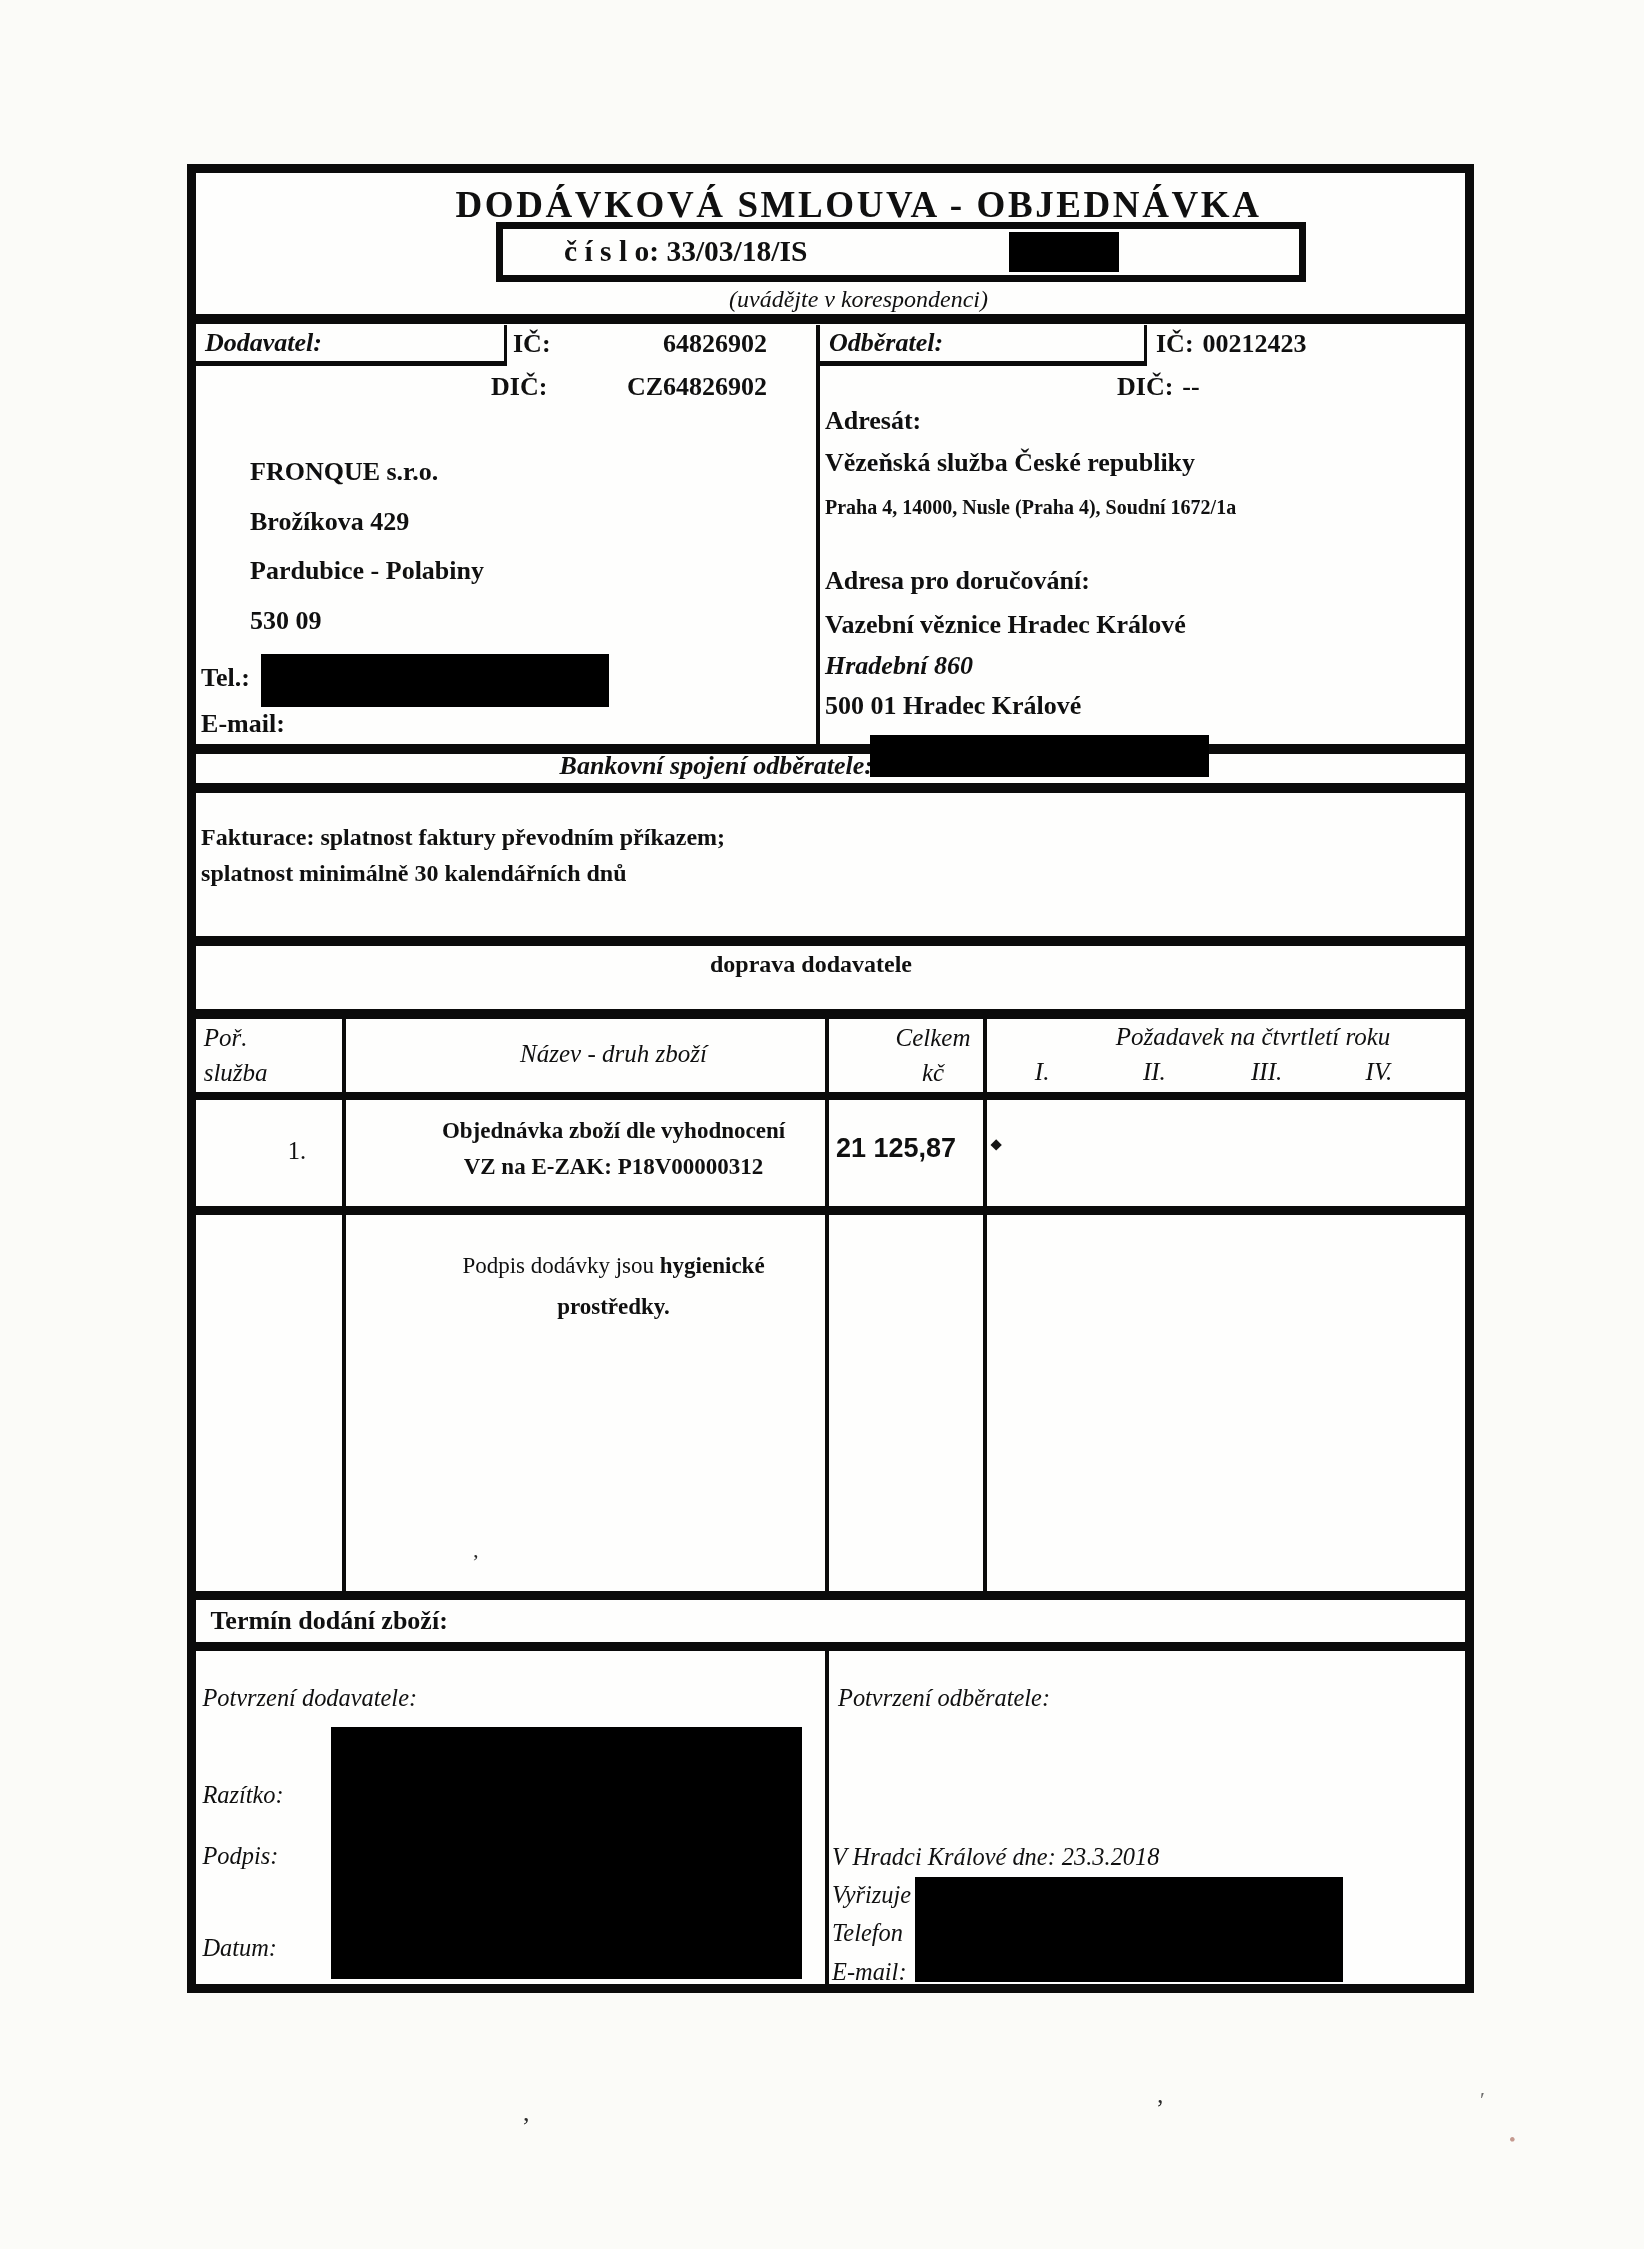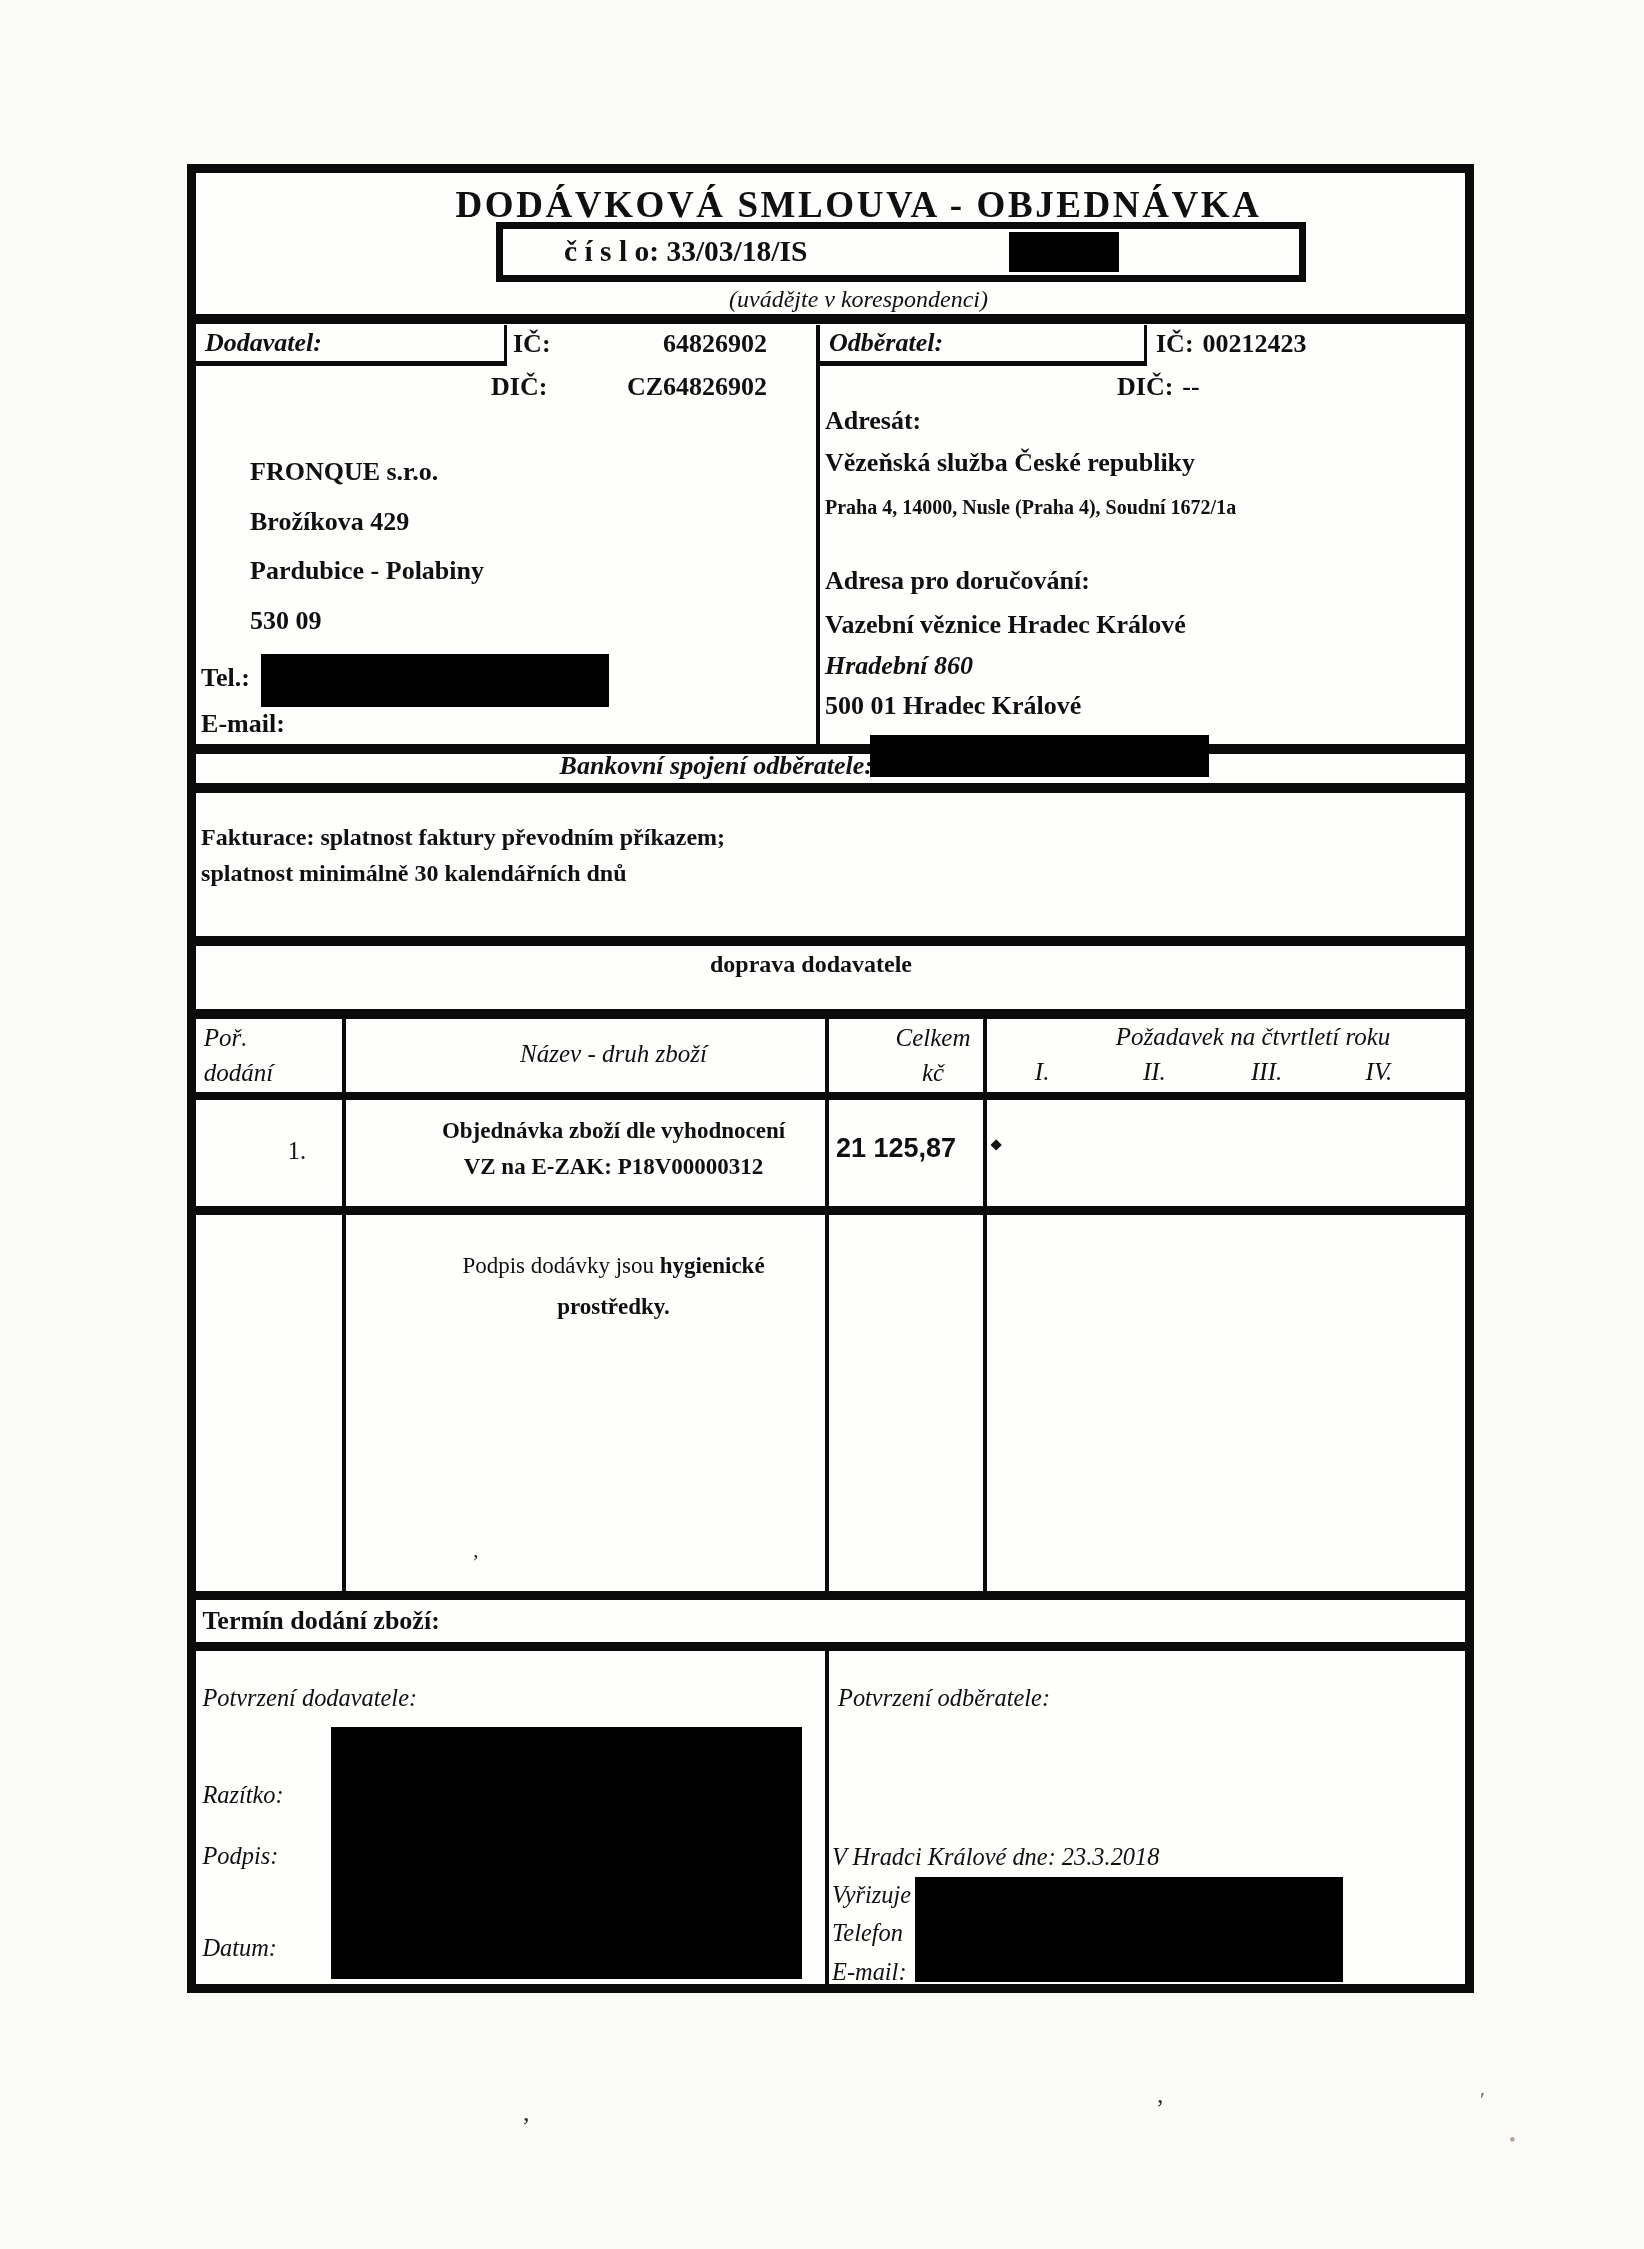--- a/index.html
+++ b/index.html
@@ -28,21 +28,21 @@
   .t-addr{font-weight:700;font-size:26px;line-height:29.5px;white-space:nowrap;}
   .t-sm{font-weight:700;font-size:20px;line-height:23px;white-space:nowrap;}
   .t-it{font-style:italic;font-size:24.4px;line-height:29.5px;white-space:nowrap;}
   .t-b38{font-weight:700;font-size:24px;line-height:28px;white-space:nowrap;}
   .t-hdr{font-style:italic;font-size:25px;line-height:28px;white-space:nowrap;}
   .t-row{font-weight:700;font-size:23px;line-height:28px;white-space:nowrap;}
   .t-ord{font-size:24.4px;line-height:28px;}
   .t-total{font-family:"Liberation Sans", sans-serif;font-weight:700;font-size:27px;line-height:31px;white-space:nowrap;}
   .t-mix{font-size:23px;line-height:27px;white-space:nowrap;}
   .t-mix b{font-weight:700;}
-  .t-term-l{font-weight:700;font-size:26px;line-height:33px;white-space:nowrap;}
+  .t-term-l{font-weight:700;font-size:26px;line-height:33px;white-space:nowrap;margin-left:8px;}
   .t-term-v{font-size:25px;line-height:33px;white-space:nowrap;}
   .flexsb{display:flex;justify-content:space-between;}
   .qrow{display:flex;}
   .qrow div{flex:1;text-align:center;}
   .diamond{position:absolute;width:8.3px;height:8.3px;background:#151515;transform:rotate(45deg);}
   .artifact{position:absolute;color:#2a2a2a;font-size:22px;font-family:"Liberation Serif",serif;}
 </style>
 </head>
 <body>
 
@@ -115,21 +115,21 @@
 
   <div class="abs t-b38" style="left:514px;top:777px;">doprava dodavatele</div>
 
   <div class="hband" style="top:836px;"></div>
 
   <div class="abs" style="left:0;top:846px;width:1269px;height:73px;">
     <div class="vline" style="left:146px;top:0;height:73px;"></div>
     <div class="vline" style="left:629px;top:0;height:73px;"></div>
     <div class="vline" style="left:787px;top:0;height:73px;"></div>
     <div class="abs t-hdr" style="left:7.7px;top:5.1px;">Poř.</div>
-    <div class="abs t-hdr" style="left:7.7px;top:40px;">dodání</div>
+    <div class="abs t-hdr" style="left:7.7px;top:40px;">služba</div>
     <div class="abs ctr t-hdr" style="left:150px;top:20.5px;width:479px;">Název  -  druh zboží</div>
     <div class="abs ctr t-hdr" style="left:632px;top:5.1px;width:154px;">Celkem</div>
     <div class="abs ctr t-hdr" style="left:632px;top:40px;width:154px;">kč</div>
     <div class="abs ctr t-hdr" style="left:790px;top:3.9px;width:478px;">Požadavek na čtvrtletí roku</div>
     <div class="abs qrow" style="left:790px;top:39px;width:449px;">
       <div class="t-hdr">I.</div>
       <div class="t-hdr">II.</div>
       <div class="t-hdr">III.</div>
       <div class="t-hdr">IV.</div>
     </div>

